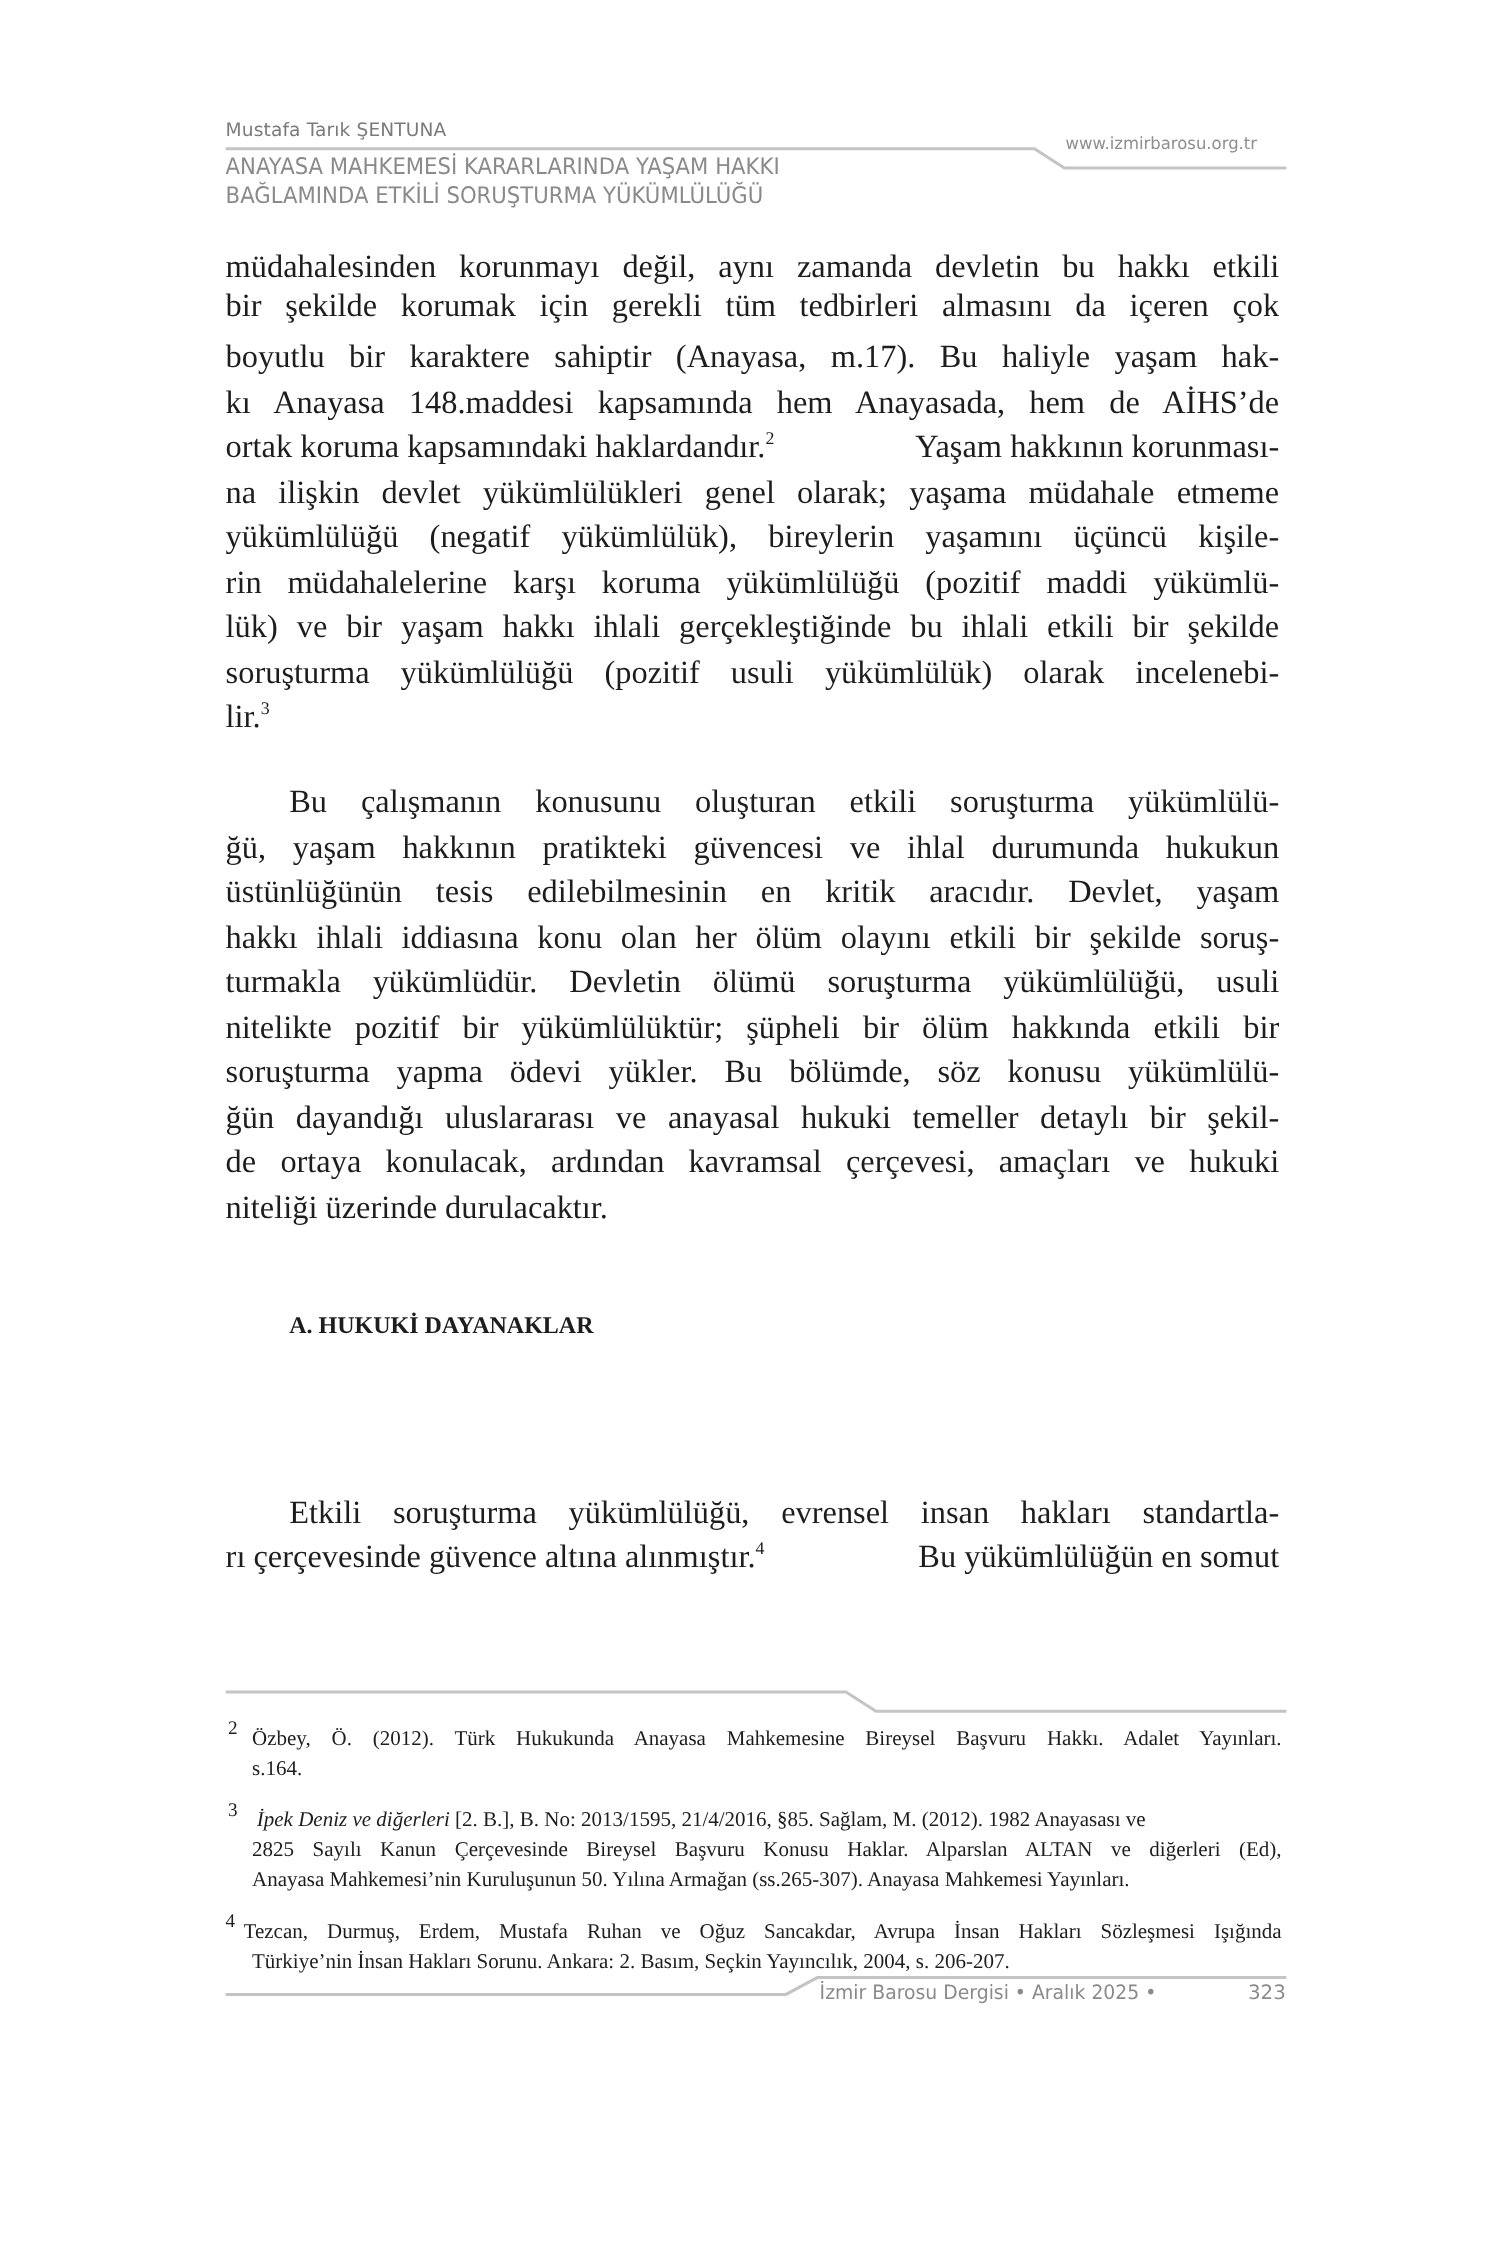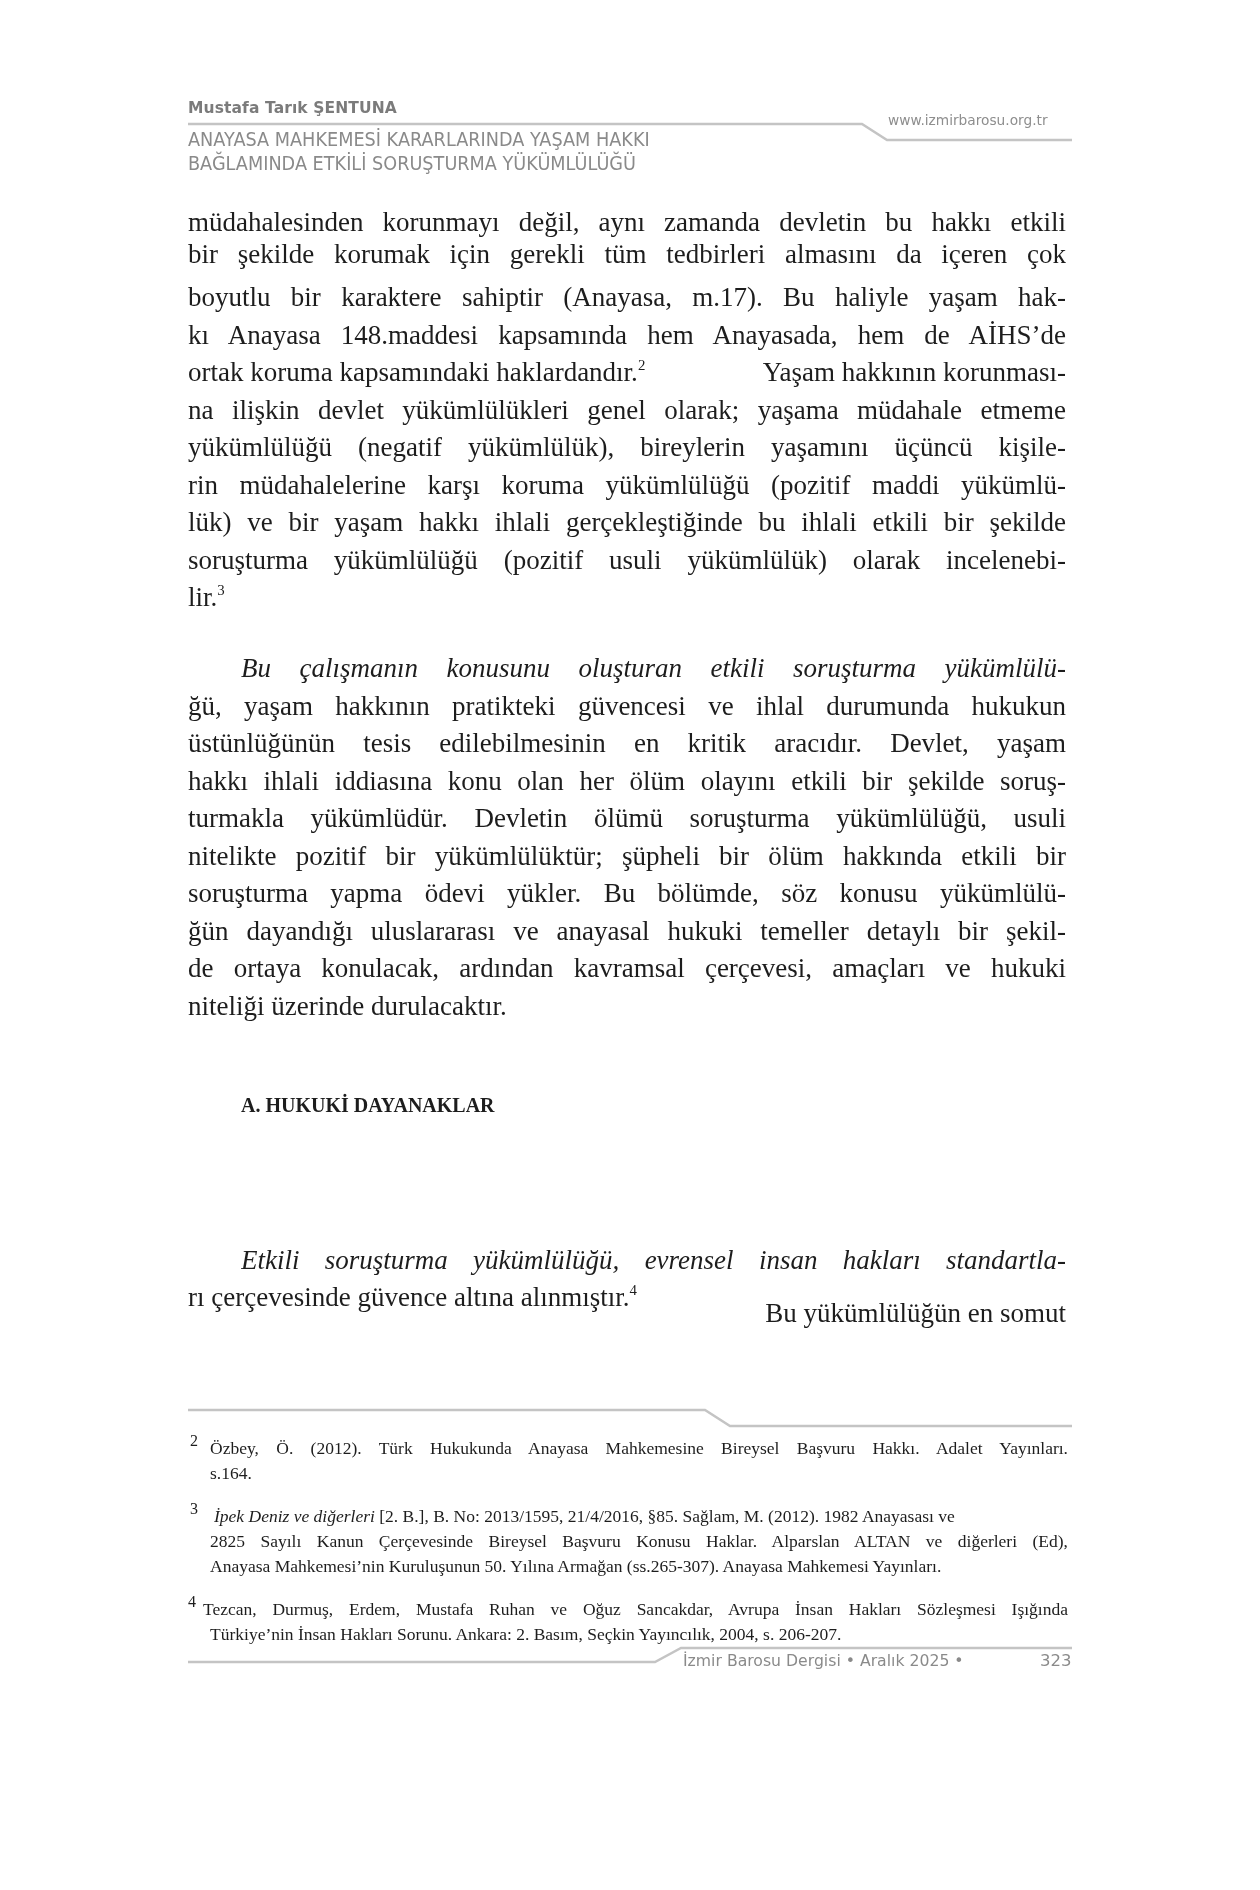--- a/index.html
+++ b/index.html
@@ -1,30 +1,30 @@
 <!DOCTYPE html>
 <html><head>
 <meta charset="utf-8">
 <style>
   html, body { margin: 0; padding: 0; background: #ffffff; }
   body { width: 1260px; height: 1890px; position: relative; overflow: hidden; }
   .page { position: absolute; left: 0; top: 0; width: 1260px; height: 1890px; background: #fff; }
 
   
-  .hdr-author { position: absolute; left: 188px; top: 99px; font-family: "DejaVu Sans", sans-serif; font-weight: bold; font-size: 15.5px; color: #7b7b7b; letter-spacing: 0.1px; }
+  .hdr-author { position: absolute; left: 188px; top: 99px; font-family: "DejaVu Sans", sans-serif; font-weight: normal; font-size: 15.5px; color: #7b7b7b; letter-spacing: 0.1px; }
   .hdr-title { position: absolute; left: 188px; font-family: "DejaVu Sans", sans-serif; font-size: 19px; color: #8a8a8a; letter-spacing: 0px; white-space: nowrap; transform-origin: left top; transform: scaleX(0.93); }
   .hdr-title.l1 { top: 128px; }
   .hdr-title.l2 { top: 152px; }
   .hdr-site { position: absolute; left: 888px; top: 112px; font-family: "DejaVu Sans", sans-serif; font-size: 14px; color: #8e8e8e; white-space: nowrap; transform-origin: left top; transform: scaleX(0.98); }
   svg.rule { position: absolute; left: 0; top: 0; width: 1260px; height: 1890px; pointer-events: none; }
 
   
   .line { position: absolute; left: 188px; width: 878px; font-family: "Liberation Serif", serif; font-size: 27px; color: #1d1d1d; white-space: nowrap; line-height: 30px; }
   .line.just { text-align: justify; text-align-last: justify; white-space: normal; height: 30px; overflow: hidden; }
-  .line.indent { left: 241px; width: 825px; font-style: italic; }
+  .line.indent { left: 241px; width: 825px; }
   sup { font-size: 0.55em; vertical-align: 0.75em; line-height: 0; }
 
   .heading { position: absolute; left: 241px; font-family: "Liberation Serif", serif; font-weight: bold; font-size: 20px; color: #1d1d1d; white-space: nowrap; }
 
   
   .fn-num { position: absolute; left: 190px; font-family: "Liberation Serif", serif; font-size: 16px; color: #1d1d1d; }
   .fn { position: absolute; left: 210px; width: 858px; font-family: "Liberation Serif", serif; font-size: 17.5px; color: #1d1d1d; line-height: 22px; height: 22px; overflow: hidden; }
   .fn.just { text-align: justify; text-align-last: justify; }
   .fn.left { white-space: nowrap; }
   .fn i { font-style: italic; }
@@ -80,21 +80,21 @@
     <div class="line just" style="top:953px">de ortaya konulacak, ardından kavramsal çerçevesi, amaçları ve hukuki</div>
     <div class="line" style="top:991px">niteliği üzerinde durulacaktır.</div>
   </div>
 
   <div class="heading" style="top:1094px">A. HUKUKİ DAYANAKLAR</div>
 
   <div>
     <div class="line just indent" style="top:1245px">Etkili soruşturma yükümlülüğü, evrensel insan hakları standartla-</div>
     <div class="line" style="top:1282px">
       <span>rı çerçevesinde güvence altına alınmıştır.</span><sup>4</sup>
-      <span style="position:absolute; right:0;margin-top:16px;">Bu yükümlülüğün en somut</span>
+      <span style="position:absolute; right:0;">Bu yükümlülüğün en somut</span>
     </div>
   </div>
 
   <div>
     <div class="fn-num" style="top:1432px">2</div>
     <div class="fn just" style="top:1437px">Özbey, Ö. (2012). Türk Hukukunda Anayasa Mahkemesine Bireysel Başvuru Hakkı. Adalet Yayınları.</div>
     <div class="fn left" style="top:1462px">s.164.</div>
 
     <div class="fn-num" style="top:1500px">3</div>
     <div class="fn left" style="top:1505px; left:214px;">

